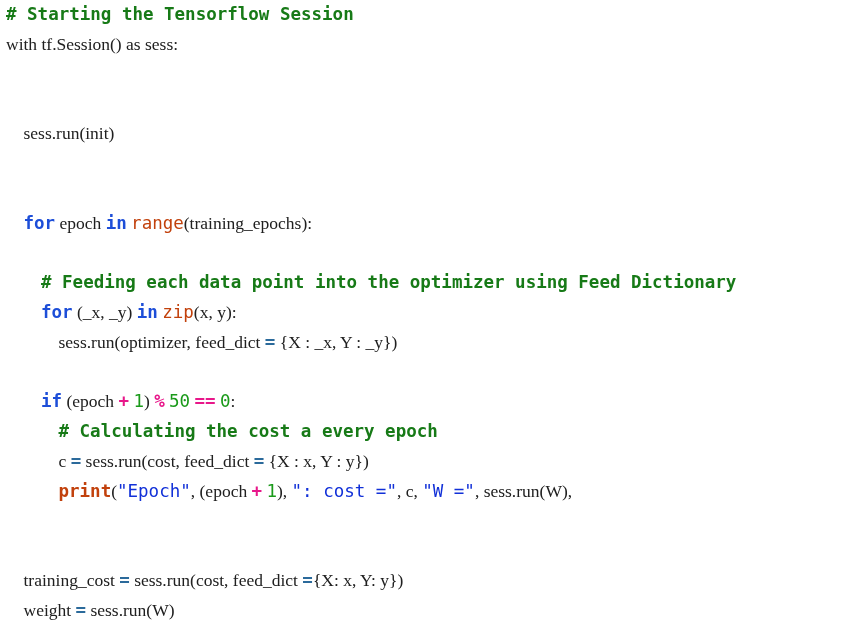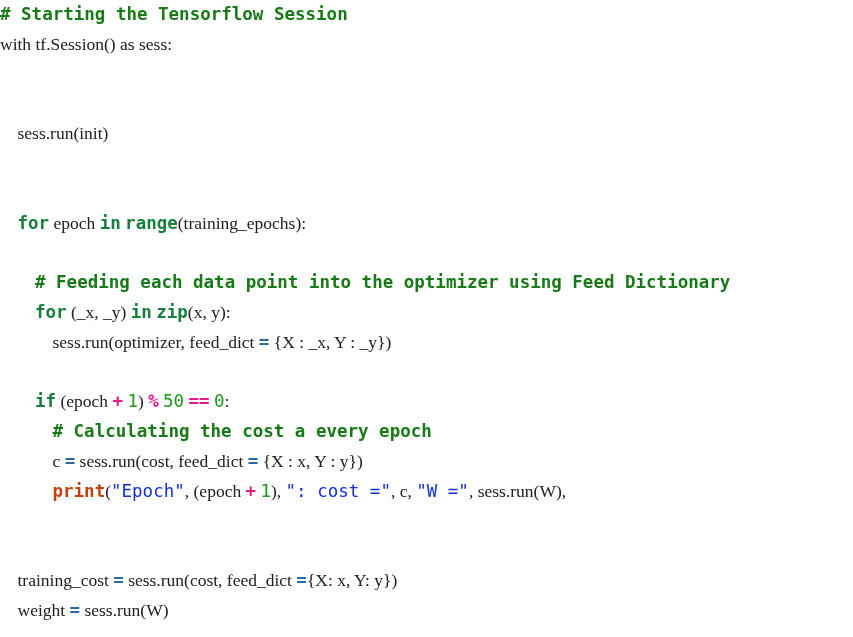--- a/index.html
+++ b/index.html
@@ -21,31 +21,32 @@
     padding: 0;
     box-sizing: border-box;
   }
   .code-line {
     font-family: "DejaVu Sans Mono", "Liberation Mono", monospace;
     font-size: 17.5px;
     line-height: 29.8px;
     height: 29.8px;
     white-space: pre;
     color: #1a1a1a;
+    padding-left: 6px;
     letter-spacing: 0px;
     overflow: hidden;
   }
   .code-line.blank {
     color: transparent;
   }
   .tok { white-space: pre; }
   .t-plain   { color: #202020; font-family: Liberation Serif, serif; }
   .t-comment { color: #177a17; font-weight: bold; }
-  .t-keyword { color: #15803d; font-weight: bold; }
-  .t-builtin { color: #15803d; font-weight: bold; }
+  .t-keyword { color: #1d4ed8; font-weight: bold; }
+  .t-builtin { color: #c2410c; font-weight: normal; }
   .t-func    { color: #c2410c; font-weight: bold; }
   .t-string  { color: #1130d8; }
   .t-number  { color: #1a9a1a; }
   .t-op      { color: #e8178a; font-weight: bold; }
   .t-assign  { color: #2b6a9b; font-weight: bold; }
 </style>
 </head>
 <body>
 
 <div id="code-block">

